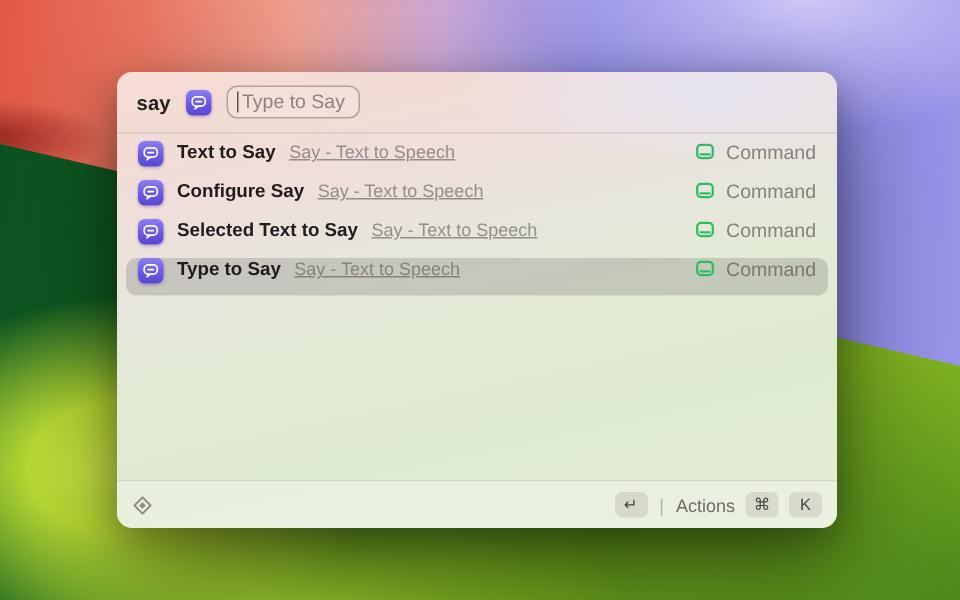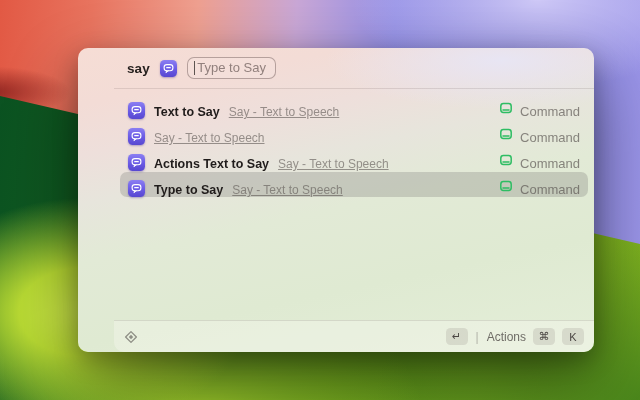--- a/index.html
+++ b/index.html
@@ -19,36 +19,36 @@
       radial-gradient(55% 58% at 30% 106%, #a7d02b 0%, rgba(167,208,43,0) 66%),
       radial-gradient(78% 78% at 102% 102%, #47841b 0%, rgba(71,132,27,0) 56%),
       linear-gradient(102deg,#0a5122 0%, #0f5820 14%, #2f761c 35%, #579318 56%, #74a91f 78%, #84b621 100%);}
 
   
   .window{position:absolute;left:78px;top:48px;width:480px;height:304px;border-radius:10px;
     display:flex;flex-direction:column;
     background:
       radial-gradient(55% 26% at 82% 4%, rgba(231,230,246,.9) 0%, rgba(231,230,246,0) 62%),
       linear-gradient(168deg,#f6ddd5 0%, #f3dcd6 14%, #eedfdb 26%, #e7e5dc 38%, #e2ead6 52%, #dfead2 72%, #e4eed8 100%);
-    box-shadow:0 30px 70px rgba(0,0,0,.45),0 8px 25px rgba(0,0,0,.28);padding-left:36px;}
+    box-shadow:0 30px 70px rgba(0,0,0,.45),0 8px 25px rgba(0,0,0,.28);}
 
   .searchbar{height:40px;display:flex;align-items:center;padding:0 13px;gap:10px;flex:0 0 auto;
     border-bottom:1px solid rgba(60,40,40,.12);}
   .query{font-size:13.5px;font-weight:700;color:#27211f;letter-spacing:.1px;}
   .app-icon{width:17px;height:17px;border-radius:4.5px;flex:0 0 auto;
     background:linear-gradient(180deg,#8b7ff2 0%, #6a5ae4 55%, #5747d0 100%);
     display:flex;align-items:center;justify-content:center;box-shadow:0 1px 2px rgba(60,40,140,.35);}
   .arg-box{display:flex;align-items:center;border:1.5px solid rgba(130,108,106,.55);border-radius:7px;
     padding:2px 9px 3px 6px;background:rgba(255,255,255,.10);}
   .caret{width:1.5px;height:14px;background:#5d5450;margin-right:2px;}
   .arg-placeholder{font-size:13px;color:rgba(112,96,94,.75);}
 
   .results{flex:1 1 auto;padding:5px 6px 0 6px;overflow:hidden;}
   .section-label{font-size:10.5px;color:rgba(92,78,76,.8);padding:3px 7px 6px 7px;}
-  .row{height:25px;display:flex;align-items:flex-end;padding:0 8px;border-radius:7px;margin-bottom:1px;}
+  .row{height:25px;display:flex;align-items:flex-start;padding:0 8px;border-radius:7px;margin-bottom:1px;}
   .row.selected{background:rgba(125,125,122,.30);}
   .row .title{font-size:12.5px;font-weight:700;color:#201c1b;margin-left:9px;white-space:nowrap;}
   .row .subtitle{font-size:12px;color:rgba(95,88,86,.62);margin-left:9px;white-space:nowrap;text-decoration:underline;}
   .row .spacer{flex:1;}
   .row .cmd-label{font-size:13px;color:rgba(88,82,80,.68);margin-left:7px;}
 
   .footer{flex:0 0 auto;height:31px;display:flex;align-items:center;padding:0 10px;gap:7px;
     border-top:1px solid rgba(60,40,40,.12);background:rgba(250,250,244,.35);
     border-radius:0 0 10px 10px;}
   .footer .spacer{flex:1;}
@@ -114,20 +114,21 @@
       <div class="row">
         <span class="app-icon">
           <svg width="13" height="13" viewBox="0 0 16 16">
               <g fill="none" stroke="#ffffff" stroke-width="1.4" stroke-linecap="round" stroke-linejoin="round">
                 <rect x="2.6" y="3.2" width="10.8" height="7.6" rx="3.4"></rect>
                 <path d="M5.6 10.8 L4.8 13.2 L8 10.8" fill="#ffffff" stroke-width="1"></path>
                 <line x1="5.8" y1="7" x2="10.2" y2="7"></line>
               </g>
             </svg>
         </span>
+        <span class="title">Configure Say</span>
         <span class="subtitle">Say - Text to Speech</span>
         <span class="spacer"></span>
         <span>
           <svg width="14" height="14" viewBox="0 0 14 14">
               <g fill="none" stroke="#2ebd63" stroke-width="1.5" stroke-linecap="round">
                 <rect x="1.8" y="2.6" width="10.4" height="8.8" rx="2.6"></rect>
                 <line x1="4" y1="8.9" x2="10" y2="8.9"></line>
               </g>
             </svg>
         </span>
@@ -137,21 +138,21 @@
       <div class="row">
         <span class="app-icon">
           <svg width="13" height="13" viewBox="0 0 16 16">
               <g fill="none" stroke="#ffffff" stroke-width="1.4" stroke-linecap="round" stroke-linejoin="round">
                 <rect x="2.6" y="3.2" width="10.8" height="7.6" rx="3.4"></rect>
                 <path d="M5.6 10.8 L4.8 13.2 L8 10.8" fill="#ffffff" stroke-width="1"></path>
                 <line x1="5.8" y1="7" x2="10.2" y2="7"></line>
               </g>
             </svg>
         </span>
-        <span class="title">Actions Text to Say</span>
+        <span class="title">Selected Text to Say</span>
         <span class="subtitle">Say - Text to Speech</span>
         <span class="spacer"></span>
         <span>
           <svg width="14" height="14" viewBox="0 0 14 14">
               <g fill="none" stroke="#2ebd63" stroke-width="1.5" stroke-linecap="round">
                 <rect x="1.8" y="2.6" width="10.4" height="8.8" rx="2.6"></rect>
                 <line x1="4" y1="8.9" x2="10" y2="8.9"></line>
               </g>
             </svg>
         </span>

